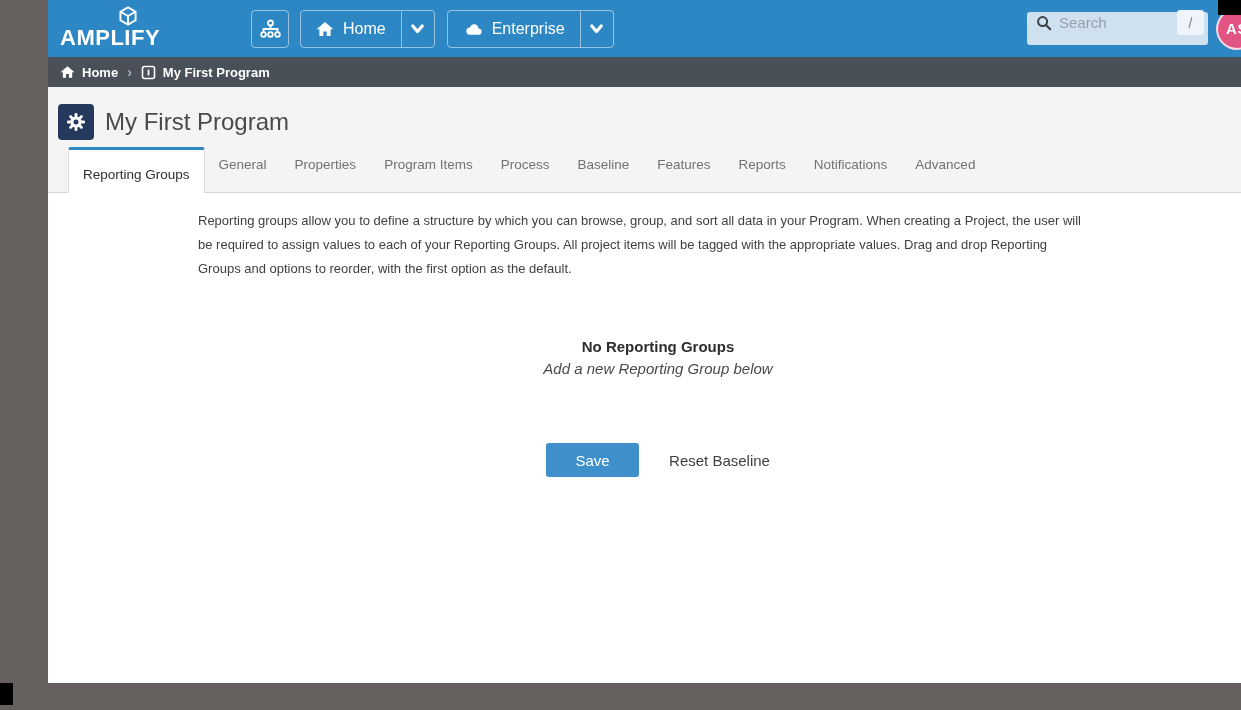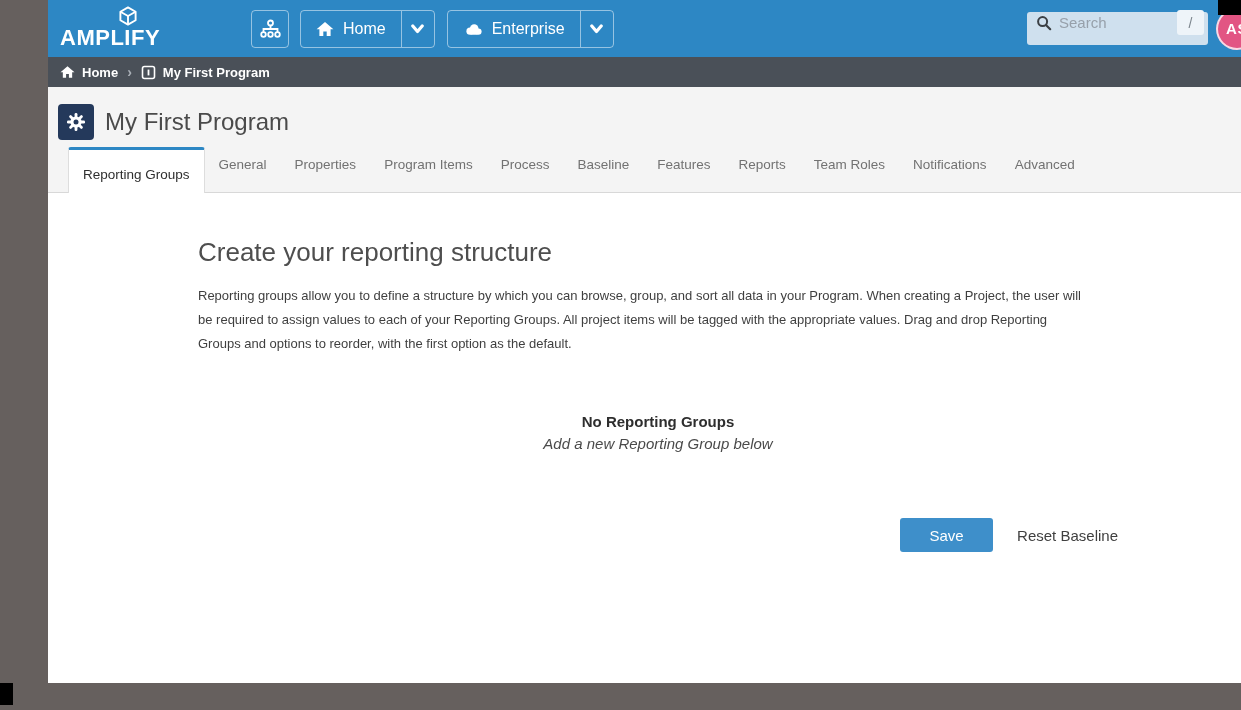--- a/index.html
+++ b/index.html
@@ -64,21 +64,21 @@
   .content-desc { margin-top:16px; max-width:895px; font-size:13px; line-height:24px; color:#3f3f3f; }
 
   .empty-state { text-align:center; margin-top:57px; }
   .empty-title { font-size:15px; font-weight:700; color:#2e2e2e; }
   .empty-subtitle { margin-top:5px; font-size:15px; font-style:italic; color:#4a4a4a; }
 
   .add-new-btn { display:block; margin:33px auto 0; width:250px; height:36px; background:#fff;
                  border:1px dashed #d9d9d9; border-radius:4px; color:#636363; font-size:14px;
                  cursor:pointer; font-family:"Liberation Sans",sans-serif; }
 
-  .actions { display:flex; justify-content:flex-end; align-items:center; gap:24px; margin-top:66px; }
+  .actions { display:flex; justify-content:center; align-items:center; gap:30px; margin-top:66px; }
   .save-btn { width:93px; height:34px; background:#3e8fca; border:none; border-radius:3px;
               color:#fff; font-size:15px; cursor:pointer; font-family:"Liberation Sans",sans-serif; }
   .reset-btn { background:none; border:none; color:#3f3f3f; font-size:15px; cursor:pointer;
                font-family:"Liberation Sans",sans-serif; }
 </style>
 </head>
 <body>
 
 <div class="screen">
   <div class="app">
@@ -188,29 +188,27 @@
 
       <div class="tab-bar">
         <div class="tab active">Reporting Groups</div>
         <div class="tab">General</div>
         <div class="tab">Properties</div>
         <div class="tab">Program Items</div>
         <div class="tab">Process</div>
         <div class="tab">Baseline</div>
         <div class="tab">Features</div>
         <div class="tab">Reports</div>
-        <div class="tab">Team Roles</div>
         <div class="tab">Notifications</div>
         <div class="tab">Advanced</div>
       </div>
     </div>
 
     <div class="content">
       <div class="content-inner">
-        <div class="content-heading">Create your reporting structure</div>
         <p class="content-desc">Reporting groups allow you to define a structure by which you can browse, group, and sort all data in your Program. When creating a Project, the user will be required to assign values to each of your Reporting Groups. All project items will be tagged with the appropriate values. Drag and drop Reporting Groups and options to reorder, with the first option as the default.</p>
 
         <div class="empty-state">
           <div class="empty-title">No Reporting Groups</div>
           <div class="empty-subtitle">Add a new Reporting Group below</div>
         </div>
 
 
         <div class="actions">
           <button class="save-btn">Save</button>

